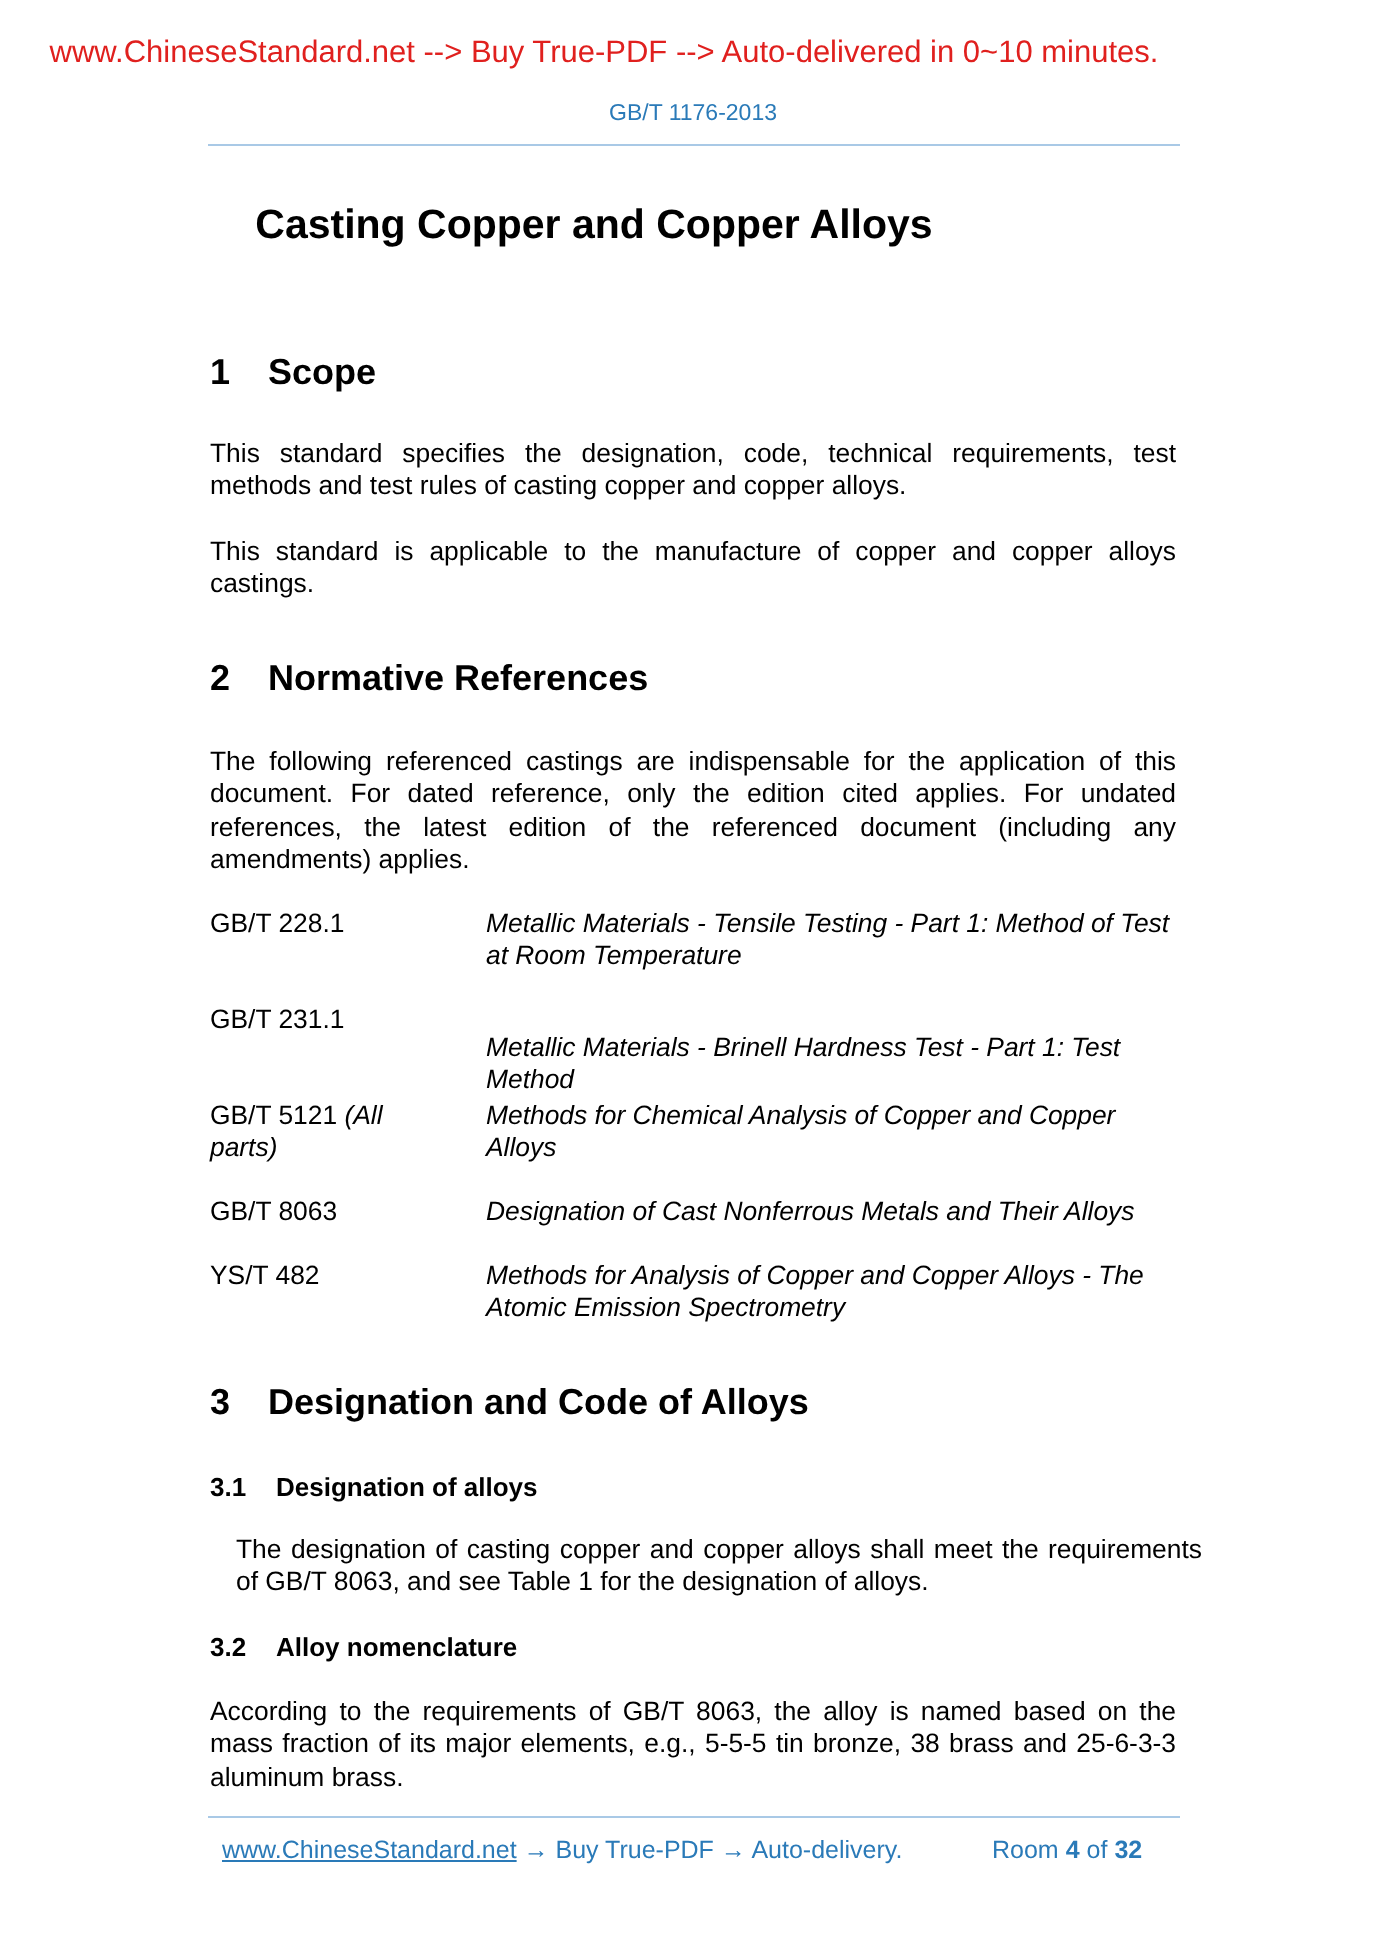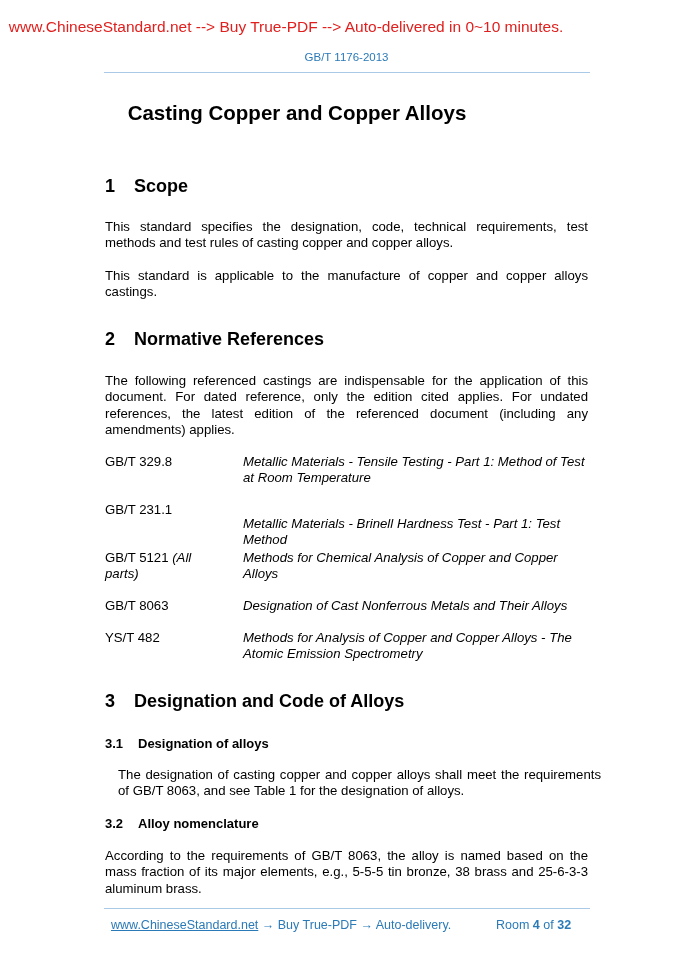--- a/index.html
+++ b/index.html
@@ -1,19 +1,19 @@
 <!DOCTYPE html>
 <html><head>
   <meta charset="utf-8">
   <style>
     html, body { margin: 0; padding: 0; background: #ffffff; }
     body { width: 693px; height: 980px; position: relative; overflow: hidden;
            font-family: "Liberation Sans", sans-serif; color: #000; }
     .banner { position: absolute; top: 18px; left: 0; width: 572px; text-align: center;
-              color: #e0201e; font-size: 15.5px; white-space: nowrap; }
+              color: #e0201e; font-size: 15.5px; white-space: nowrap; padding-left: 16px; }
     .doc-code { position: absolute; top: 51px; left: 0; width: 693px; text-align: center;
                 color: #2a7ab8; font-size: 11.5px; }
     .hr-top { position: absolute; top: 72px; left: 104px; width: 486px; height: 1px; background: #a9c9e6; }
     .title { position: absolute; top: 101px; left: 0; width: 594px; text-align: center;
              font-size: 20.5px; font-weight: bold; }
     .h1 { position: absolute; left: 105px; font-size: 18px; font-weight: bold; white-space: nowrap; }
     .h1 .num { display: inline-block; width: 29px; }
     .h2 { position: absolute; left: 105px; font-size: 13px; font-weight: bold; white-space: nowrap; }
     .h2 .num { display: inline-block; width: 33px; }
     .para { position: absolute; left: 105px; width: 483px; font-size: 13.2px; line-height: 16.3px;
@@ -41,21 +41,21 @@
 <div class="para" style="top:219px;">This standard specifies the designation, code, technical requirements, test methods and test rules of casting copper and copper alloys.</div>
 <div class="para" style="top:268px;">This standard is applicable to the manufacture of copper and copper alloys castings.</div>
 
 <div class="h1" style="top:329px;">
   <span class="num">2</span><span>Normative References</span>
 </div>
 <div class="para" style="top:373px;">The following referenced castings are indispensable for the application of this document. For dated reference, only the edition cited applies. For undated references, the latest edition of the referenced document (including any amendments) applies.</div>
 
 <div>
   <div>
-    <div class="ref-code" style="top:454px;"><span>GB/T 329.8</span></div>
+    <div class="ref-code" style="top:454px;"><span>GB/T 228.1</span></div>
     <div class="ref-title" style="top:454px;">Metallic Materials - Tensile Testing - Part 1: Method of Test at Room Temperature</div>
   </div>
   <div>
     <div class="ref-code" style="top:502px;"><span>GB/T 231.1</span></div>
     <div class="ref-title" style="top:516px;">Metallic Materials - Brinell Hardness Test - Part 1: Test Method</div>
   </div>
   <div>
     <div class="ref-code" style="top:550px; width:105px;"><span>GB/T 5121 </span><i>(All parts)</i></div>
     <div class="ref-title" style="top:550px;">Methods for Chemical Analysis of Copper and Copper Alloys</div>
   </div>

